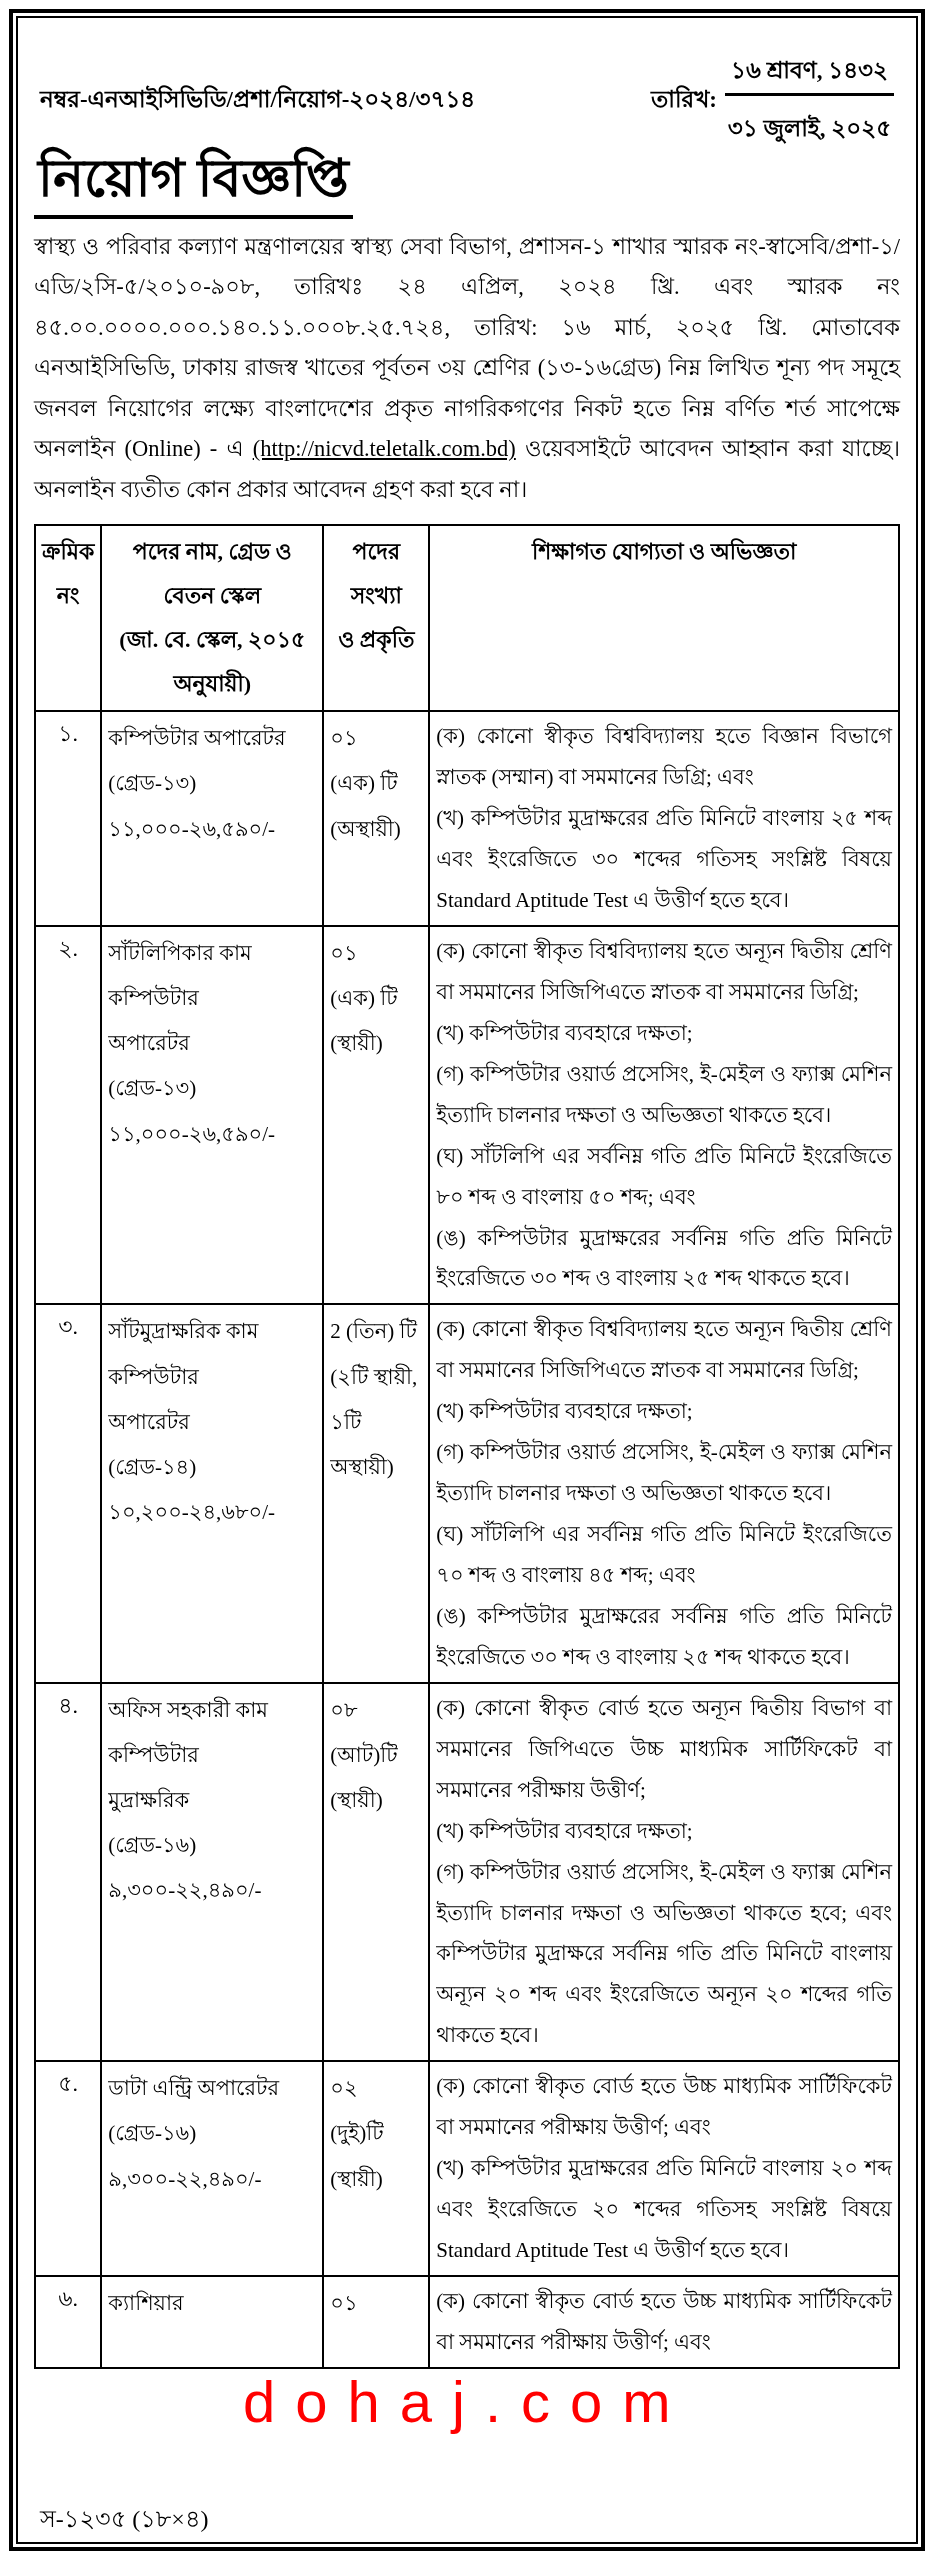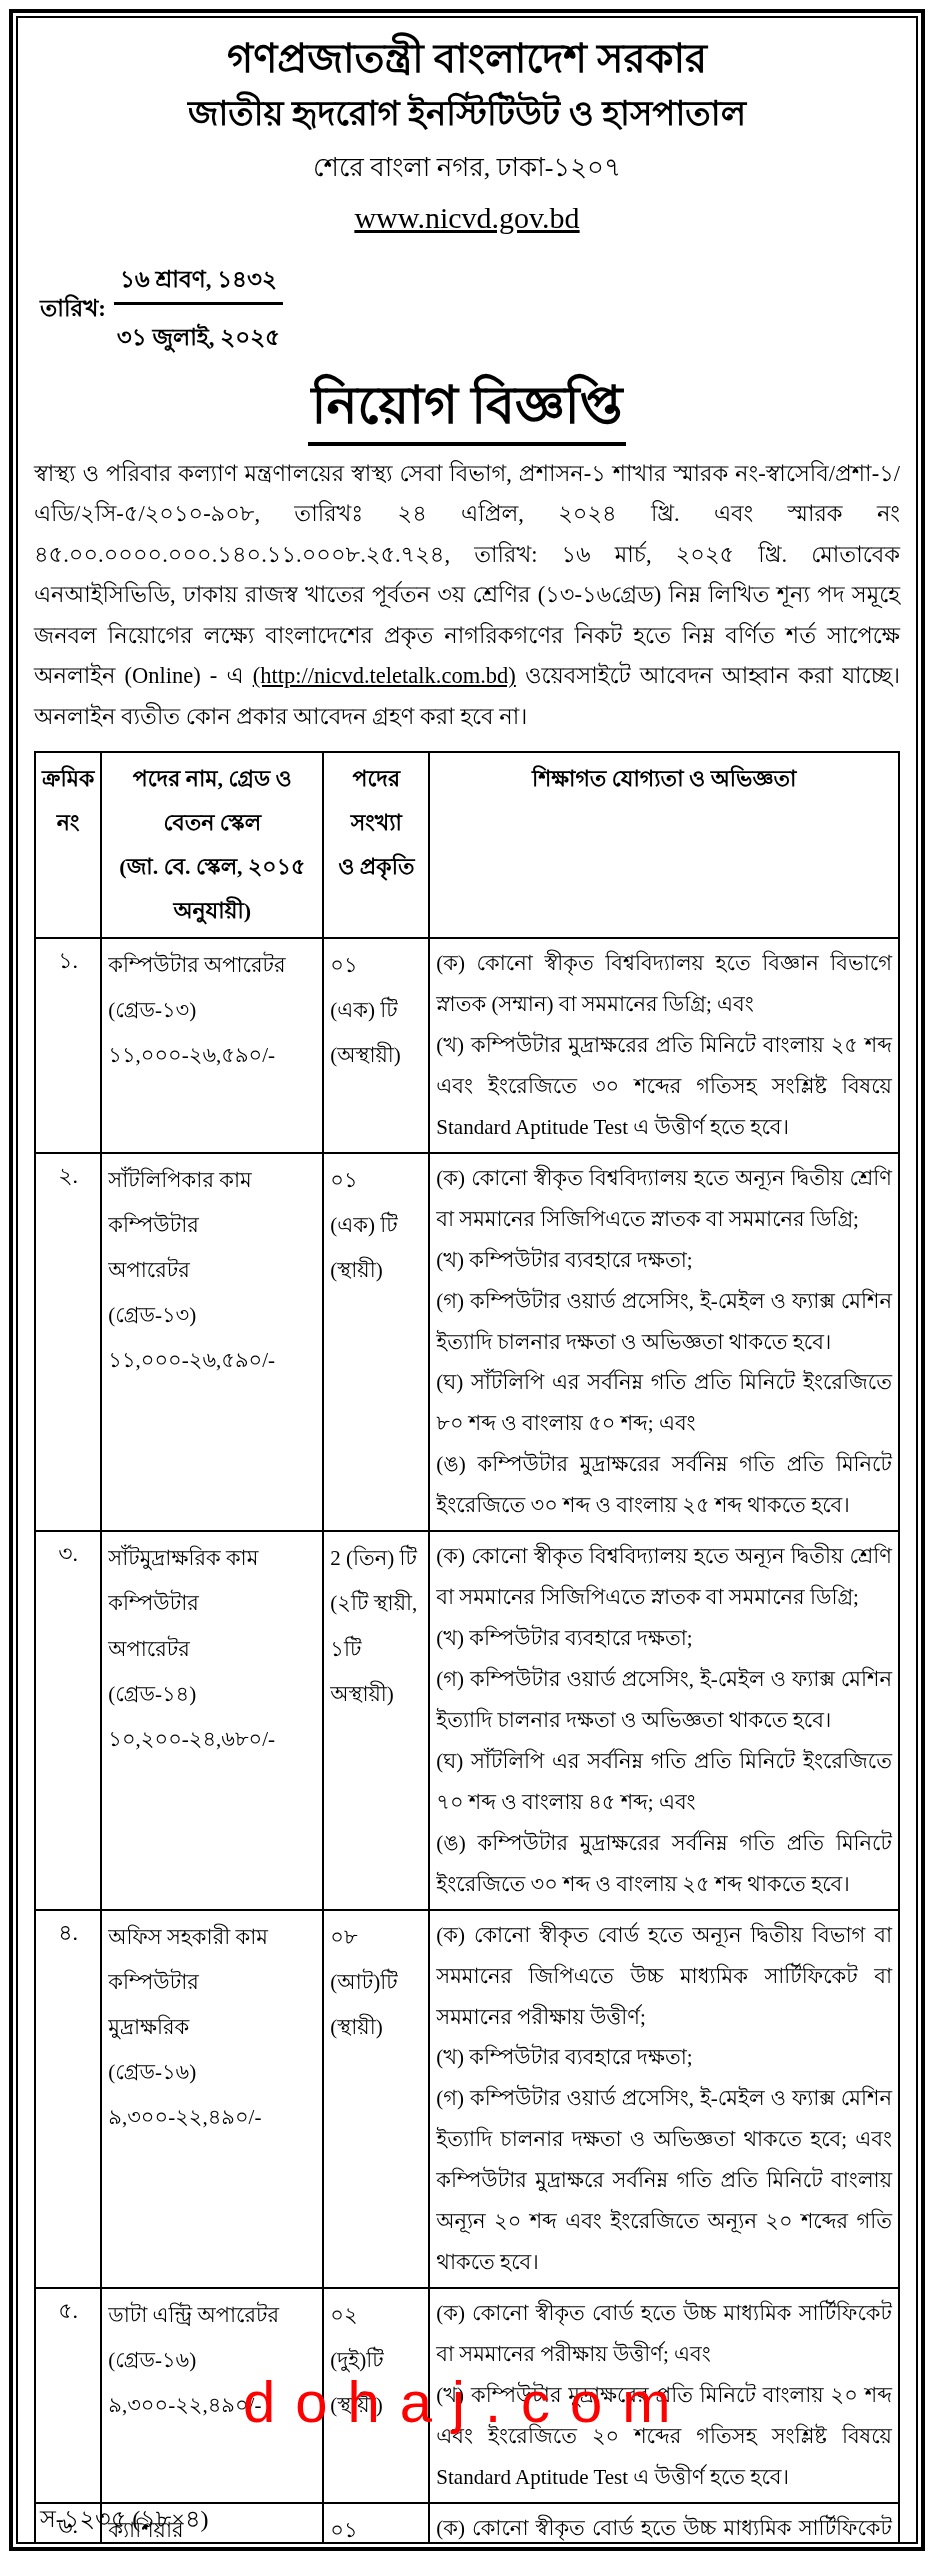--- a/index.html
+++ b/index.html
@@ -15,21 +15,21 @@
   .addr{font-size:26px;margin-top:12px;}
   .site{font-size:30px;margin-top:10px;text-decoration:underline;display:inline-block;font-family:"Liberation Serif",serif;}
 
   .refrow{display:flex;justify-content:space-between;align-items:center;margin-top:26px;padding:0 6px;}
   .memo{font-size:23px;font-weight:600;}
   .dateblock{display:flex;align-items:center;gap:8px;font-size:23px;font-weight:600;}
   .datefrac{display:inline-block;text-align:center;}
   .datefrac .top{border-bottom:3px solid #000;padding:0 6px 2px 6px;}
   .datefrac .bot{padding-top:14px;}
 
-  .notice-title{text-align:center;margin-top:18px;}
+  .notice-title{text-align:left;}
   .notice-title span{font-size:52px;font-weight:bold;border-bottom:4px solid #000;padding:0 4px 6px 4px;display:inline-block;line-height:1.15;}
 
   .intro{font-size:22.5px;line-height:1.8;text-align:justify;margin-top:8px;}
   .ul{text-decoration:underline;}
 
   
   table.jobs{width:100%;border-collapse:collapse;margin-top:14px;font-size:21px;}
   table.jobs th, table.jobs td{border:2px solid #000;vertical-align:top;padding:4px 6px;}
   table.jobs th{font-weight:600;font-size:22px;line-height:2.0;}
   col.c-serial{width:56px;}
@@ -43,28 +43,23 @@
   .press-code{position:absolute;left:22px;bottom:2px;font-size:24px;}
   .watermark{position:absolute;left:243px;top:2368px;z-index:5;color:#ff0000;font-size:58px;letter-spacing:20px;font-weight:500;font-family:"Liberation Sans",sans-serif;white-space:nowrap;}
 </style>
 </head>
 <body>
 
 <div class="page">
   <div class="frame">
     <div class="frame-inner">
 
-      <div class="hdr">
-        <div class="gov">গণপ্রজাতন্ত্রী বাংলাদেশ সরকার</div>
-        <div class="inst">জাতীয় হৃদরোগ ইনস্টিটিউট ও হাসপাতাল</div>
-        <div class="addr">শেরে বাংলা নগর, ঢাকা-১২০৭</div>
-        <div><a class="site" href="#" style="color:#000;">www.nicvd.gov.bd</a></div>
-      </div>
 
       <div class="refrow">
+        <div class="memo">নম্বর-এনআইসিভিডি/প্রশা/নিয়োগ-২০২৪/৩৭১৪</div>
         <div class="dateblock">
           <span>তারিখ:</span>
           <span class="datefrac">
             <span class="top" style="display:block;">১৬ শ্রাবণ, ১৪৩২</span>
             <span class="bot" style="display:block;">৩১ জুলাই, ২০২৫</span>
           </span>
         </div>
       </div>
 
       <div class="notice-title">

